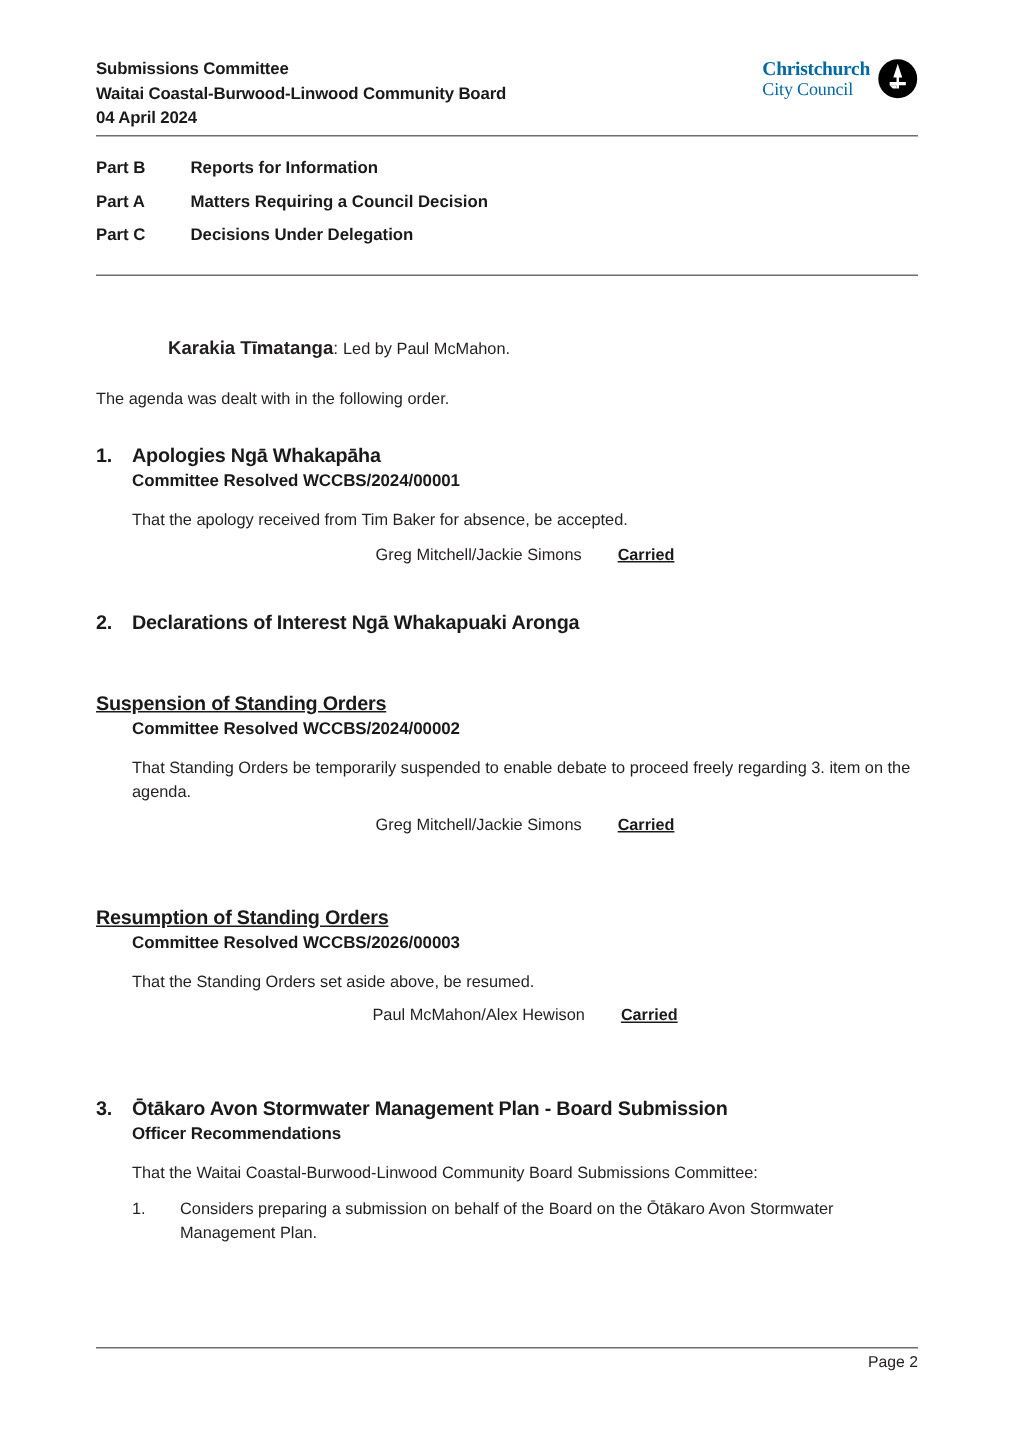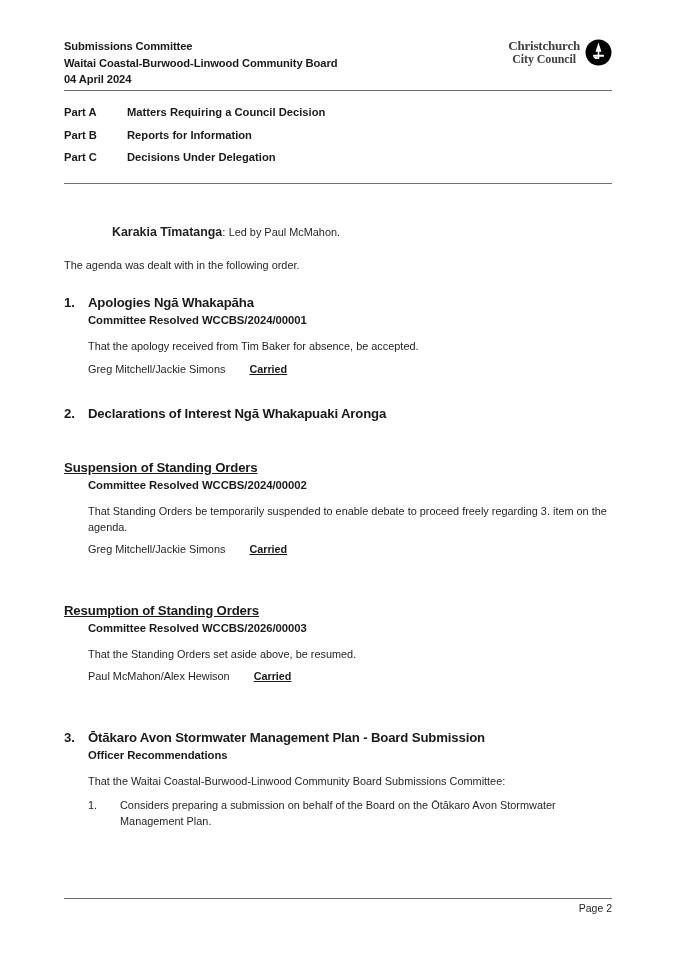--- a/index.html
+++ b/index.html
@@ -42,27 +42,27 @@
   }
   .header-titles div { white-space: nowrap; }
 
   .logo {
     display: flex;
     align-items: center;
     gap: 5px;
     margin-top: 1px;
   }
   .logo-words {
-    text-align: center;
+    text-align: left;
     font-family: "Liberation Serif", serif;
-    color: #404040;
+    color: #0369a1;
     line-height: 12.5px;
   }
   .logo-line1 { font-size: 13px; font-weight: bold; letter-spacing: -0.2px; }
-  .logo-line2 { font-size: 12px; font-weight: bold; letter-spacing: -0.1px; }
+  .logo-line2 { font-size: 12px; font-weight: normal; letter-spacing: -0.1px; }
   .logo-mark { width: 27px; height: 27px; flex: 0 0 27px; }
 
   
   .rule {
     position: absolute;
     left: 64px;
     width: 548px;
     height: 0;
     border-top: 1.6px solid #6f6f6f;
   }
@@ -150,21 +150,21 @@
     font-size: 10.9px;
     line-height: 15.5px;
     color: #231f20;
   }
   .body-text.tight { margin-top: 4px; }
 
   .movers {
     margin-left: 24px;
     margin-top: 7px;
     display: flex;
-    justify-content: flex-start;
+    justify-content: center;
     align-items: baseline;
     font-size: 10.9px;
     line-height: 15.5px;
     color: #231f20;
     gap: 24px;
   }
   .carried {
     font-weight: bold;
     text-decoration: underline;
     font-size: 10.8px;
@@ -222,26 +222,26 @@
           <path d="M30 66 L47 66 L47 74 L38 74 Z" fill="#ffffff"></path>
         </svg>
       </span>
     </div>
   </div>
 
   <div class="rule rule-top"></div>
 
   <div class="parts">
     <div class="part-row">
+      <div class="part-key">Part B</div>
+      <div class="part-val">Reports for Information</div>
+    </div>
+    <div class="part-row">
       <div class="part-key">Part A</div>
       <div class="part-val">Matters Requiring a Council Decision</div>
-    </div>
-    <div class="part-row">
-      <div class="part-key">Part B</div>
-      <div class="part-val">Reports for Information</div>
     </div>
     <div class="part-row">
       <div class="part-key">Part C</div>
       <div class="part-val">Decisions Under Delegation</div>
     </div>
   </div>
 
   <div class="rule rule-parts"></div>
 
   <div class="content">

